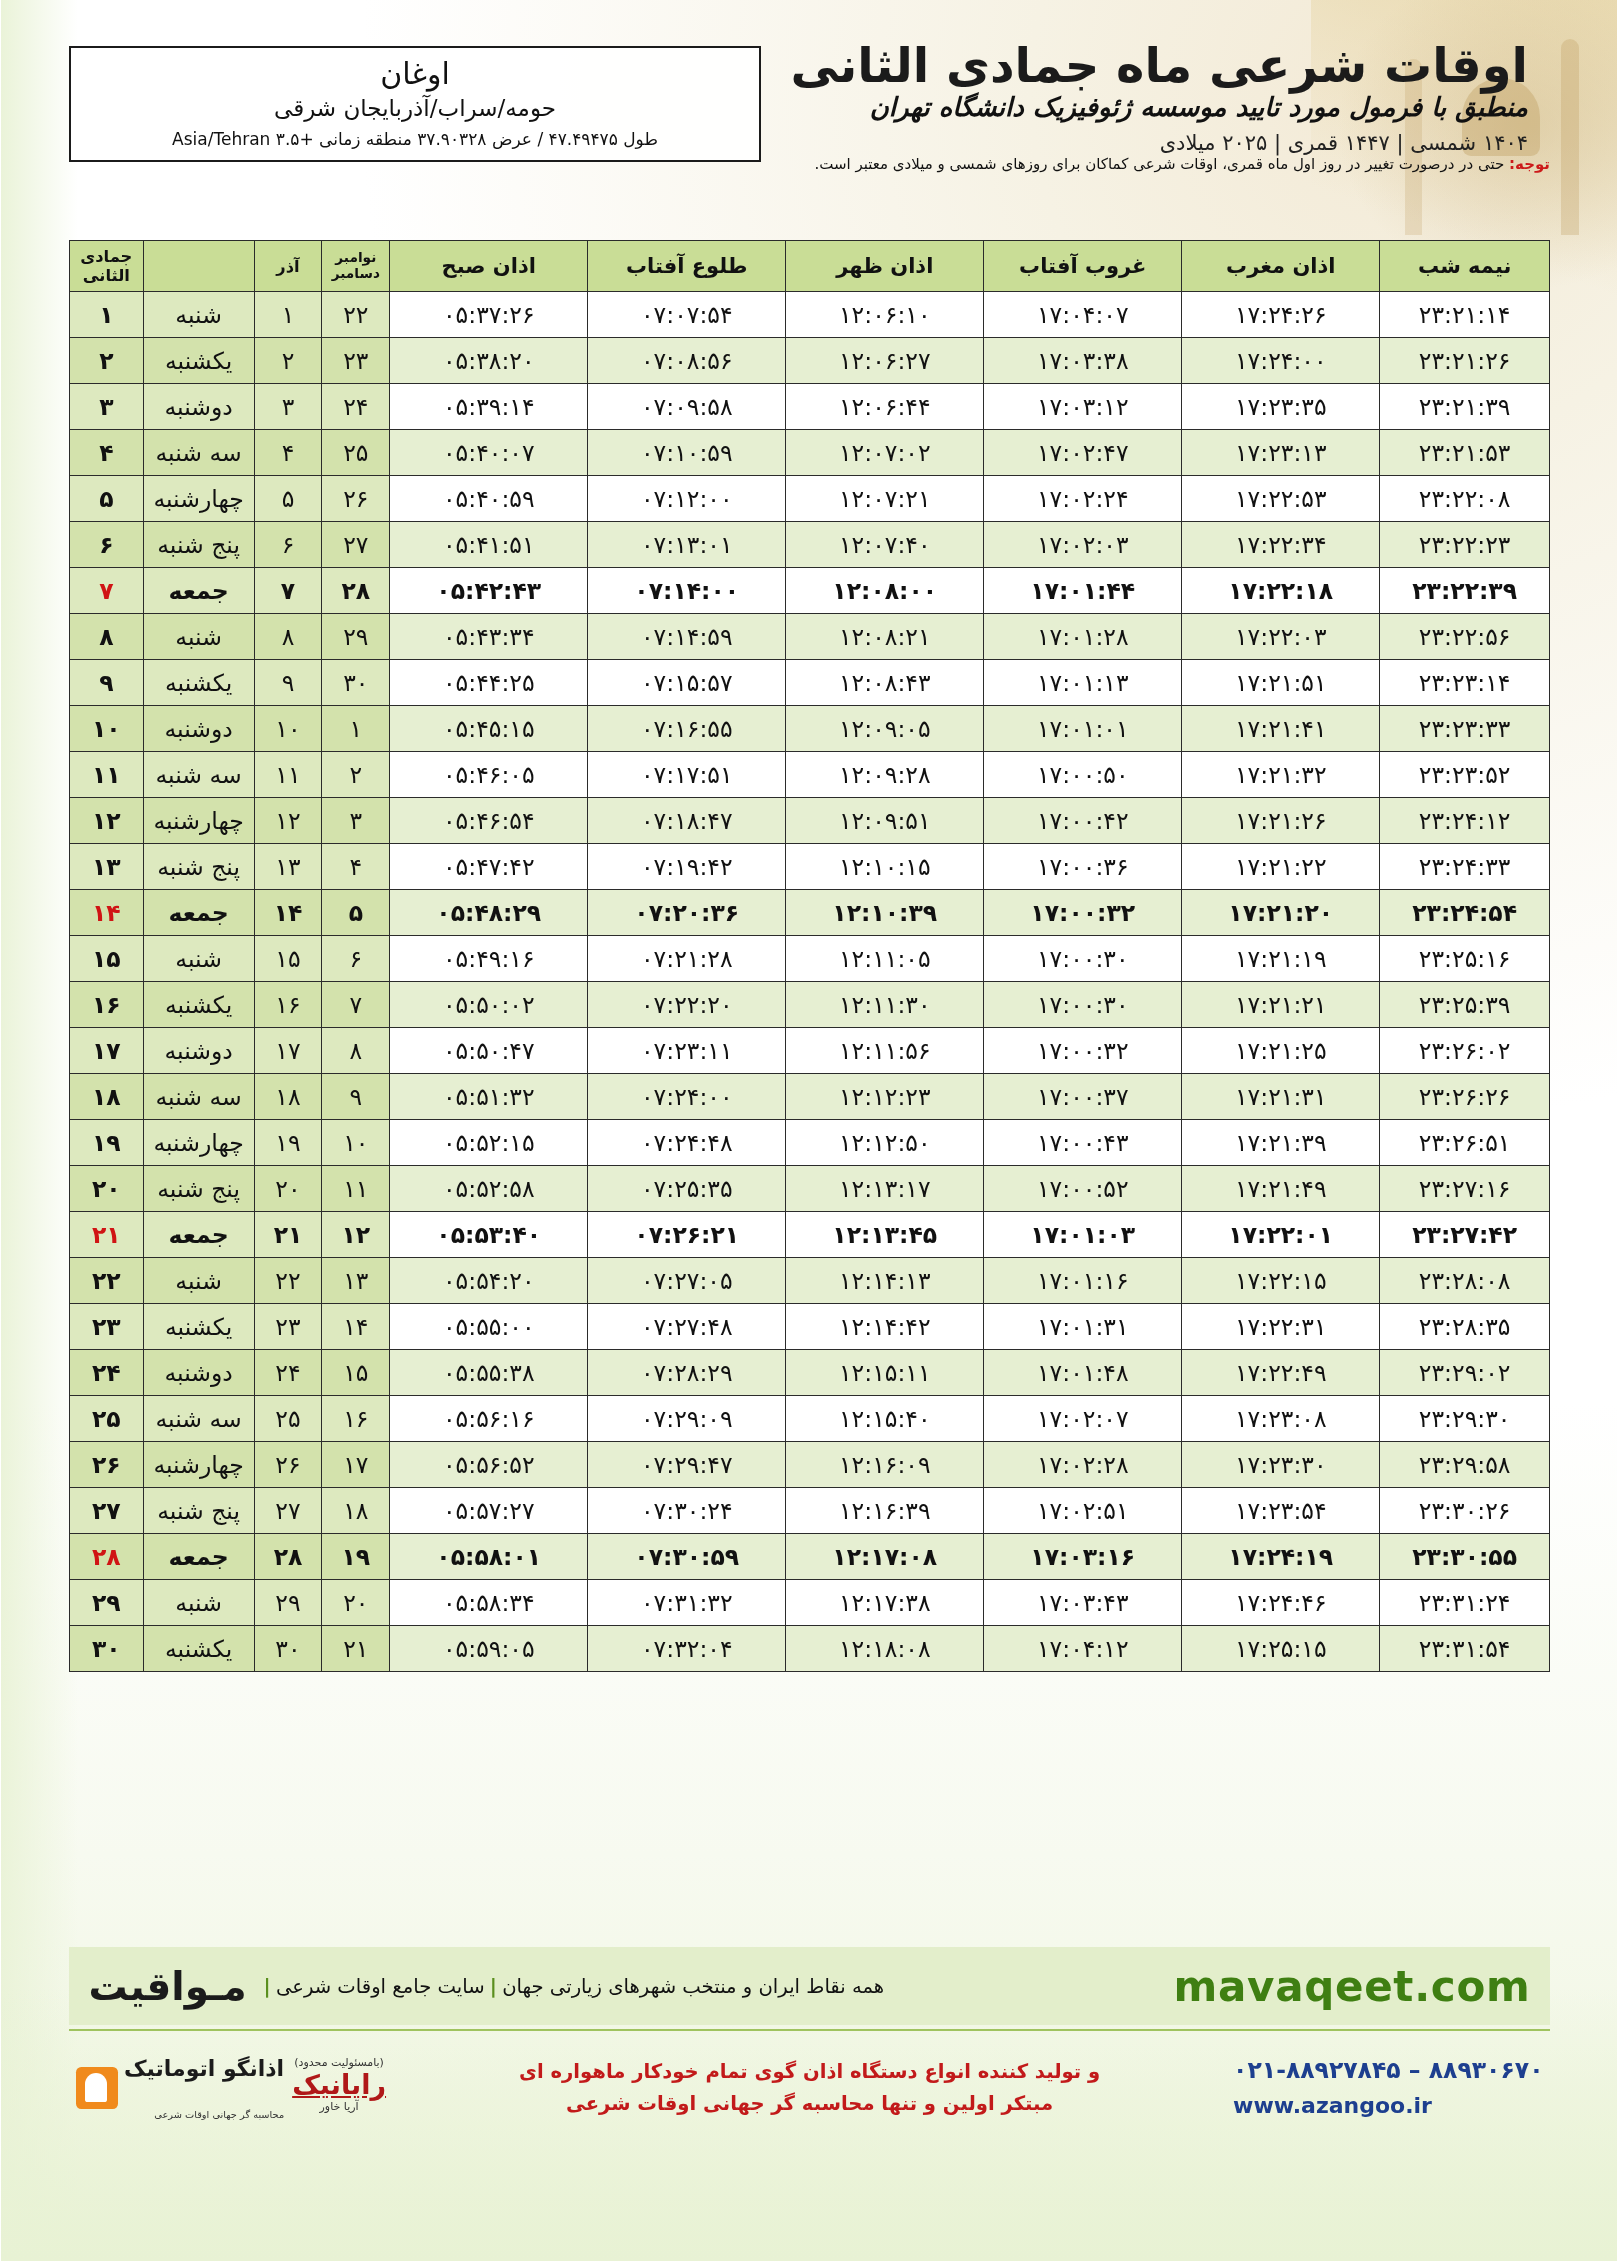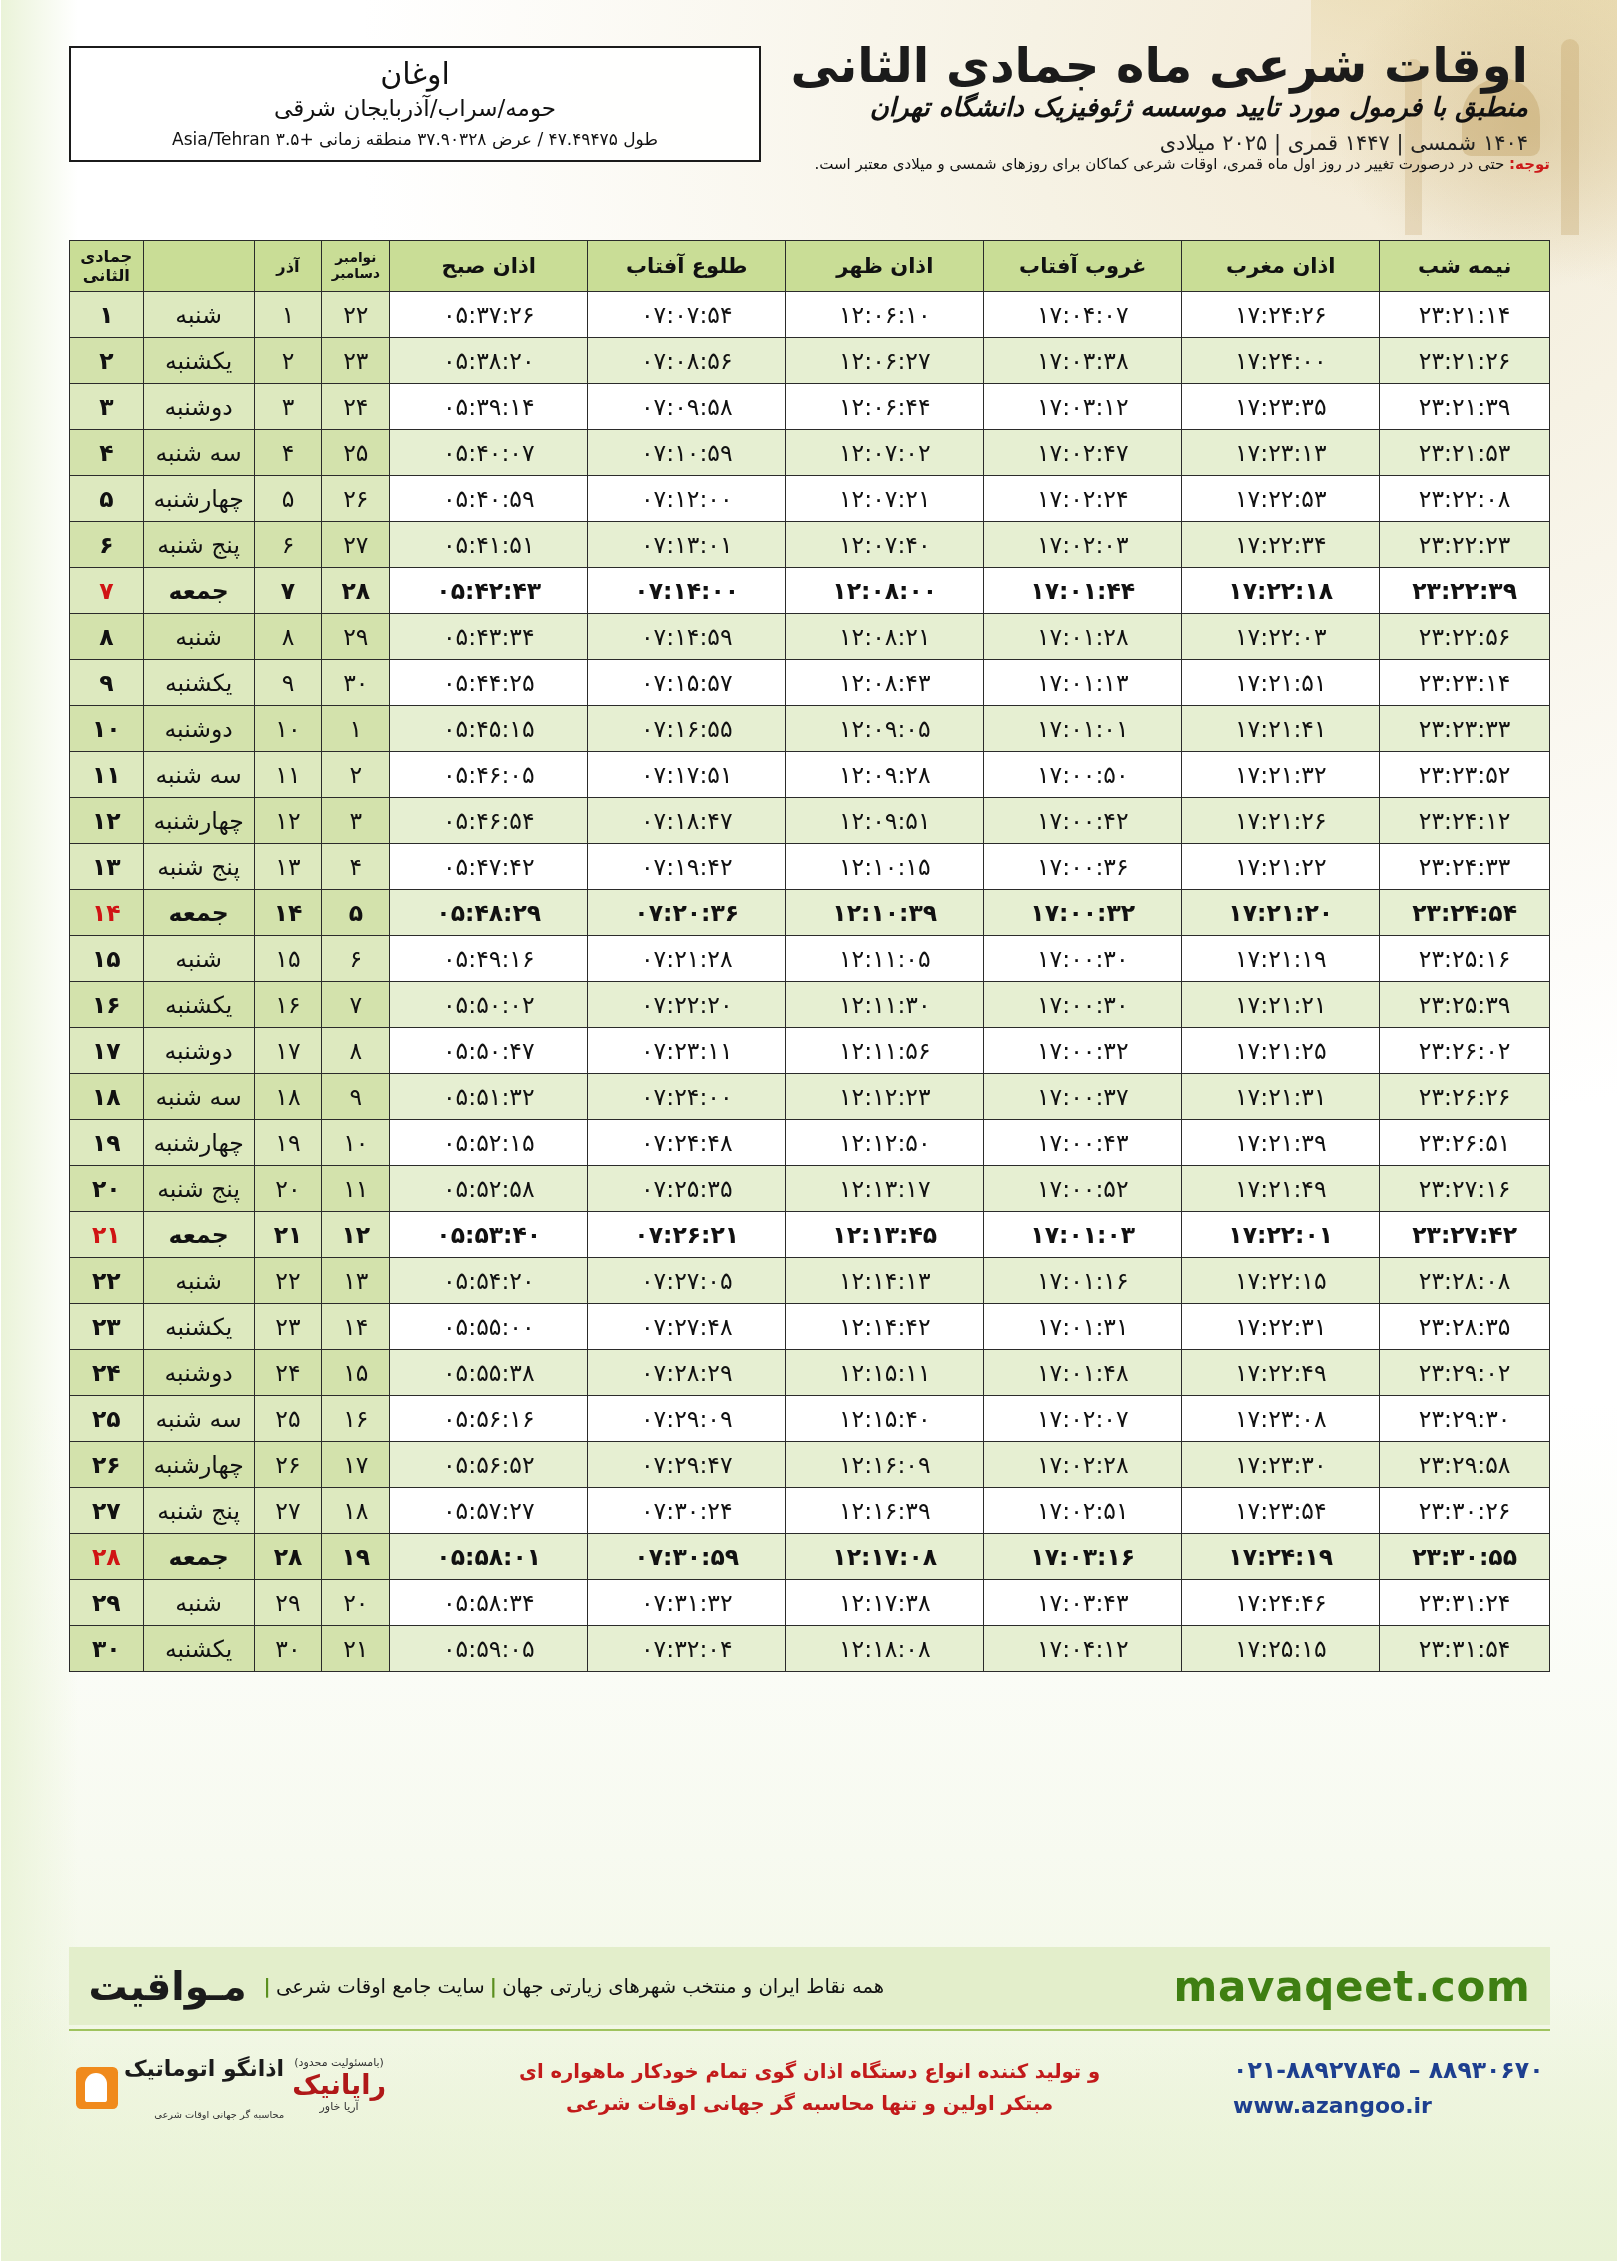--- a/index.html
+++ b/index.html
@@ -99,21 +99,21 @@
   .brand-ar{font-size:39px;font-weight:bold;color:#1b1b1b;letter-spacing:1.3px;}
   .brand-tag{font-size:19.6px;color:#111;text-align:center;}
   .brand-tag .sep{color:#5a8f1e;font-weight:bold;padding:0 5.2px;}
   .brand-left{font-size:42px;font-weight:bold;color:#3f7f12;letter-spacing:0.7px;direction:ltr;}
   .fbody{display:flex;justify-content:space-between;align-items:center;padding:22px 6.5px 0;}
   .f-phone{direction:ltr;text-align:left;font-size:23.5px;color:#1d3f8f;font-weight:bold;line-height:1.5;}
   .f-phone .site{font-size:22px;}
   .f-mid{text-align:center;font-size:19.6px;color:#c21a1a;line-height:1.6;font-weight:bold;}
   .f-logos{display:flex;align-items:flex-start;gap:8px;}
   .logo-ray{display:flex;flex-direction:column;align-items:center;}
-  .logo-ray .ln{font-size:27px;font-weight:bold;color:#b01818;}
+  .logo-ray .ln{font-size:27px;font-weight:bold;color:#b01818;text-decoration:underline;}
   .logo-ray .ls{font-size:11px;color:#333;}
   .logo-az{display:flex;align-items:center;gap:6.5px;}
   .logo-az .mark{width:42px;height:42px;background:#f08a1c;border-radius:5.2px;position:relative;}
   .logo-az .mark:after{content:"";position:absolute;left:9px;top:6.5px;width:22px;height:29px;
      background:#fff;border-radius:11px 11px 2.6px 2.6px;}
   .logo-az .txt{text-align:right;}
   .logo-az .t1{font-size:22px;font-weight:bold;color:#1b1b1b;}
   .logo-az .t2{font-size:9.8px;color:#333;margin-top:28px;}
   .thin-line{height:2.6px;background:#9fc35e;margin-top:3.9px;}
 </style>

